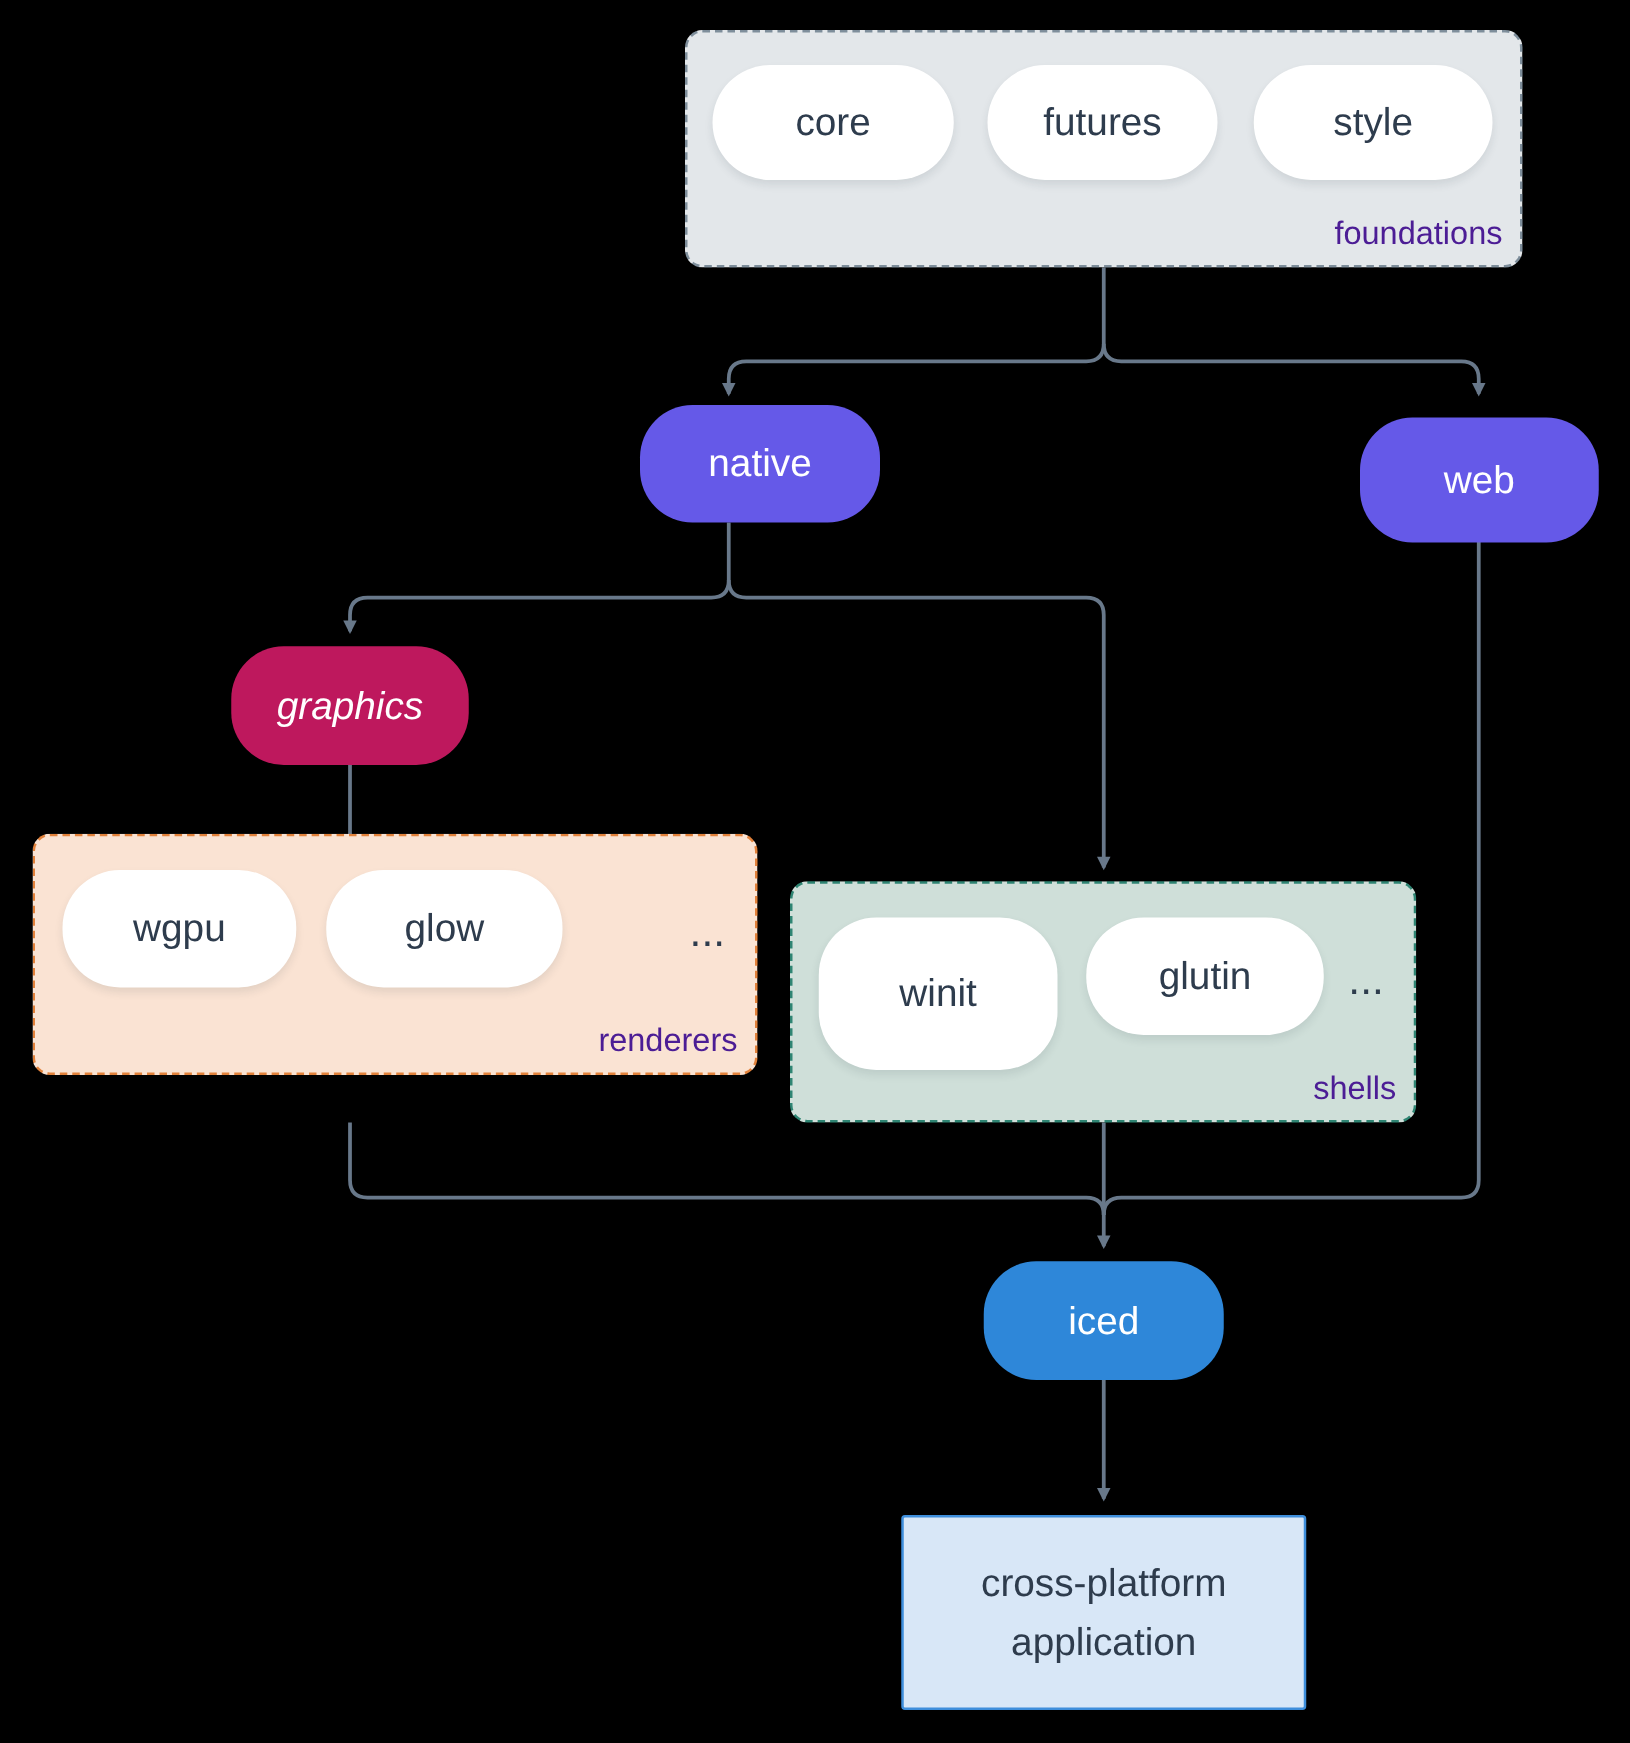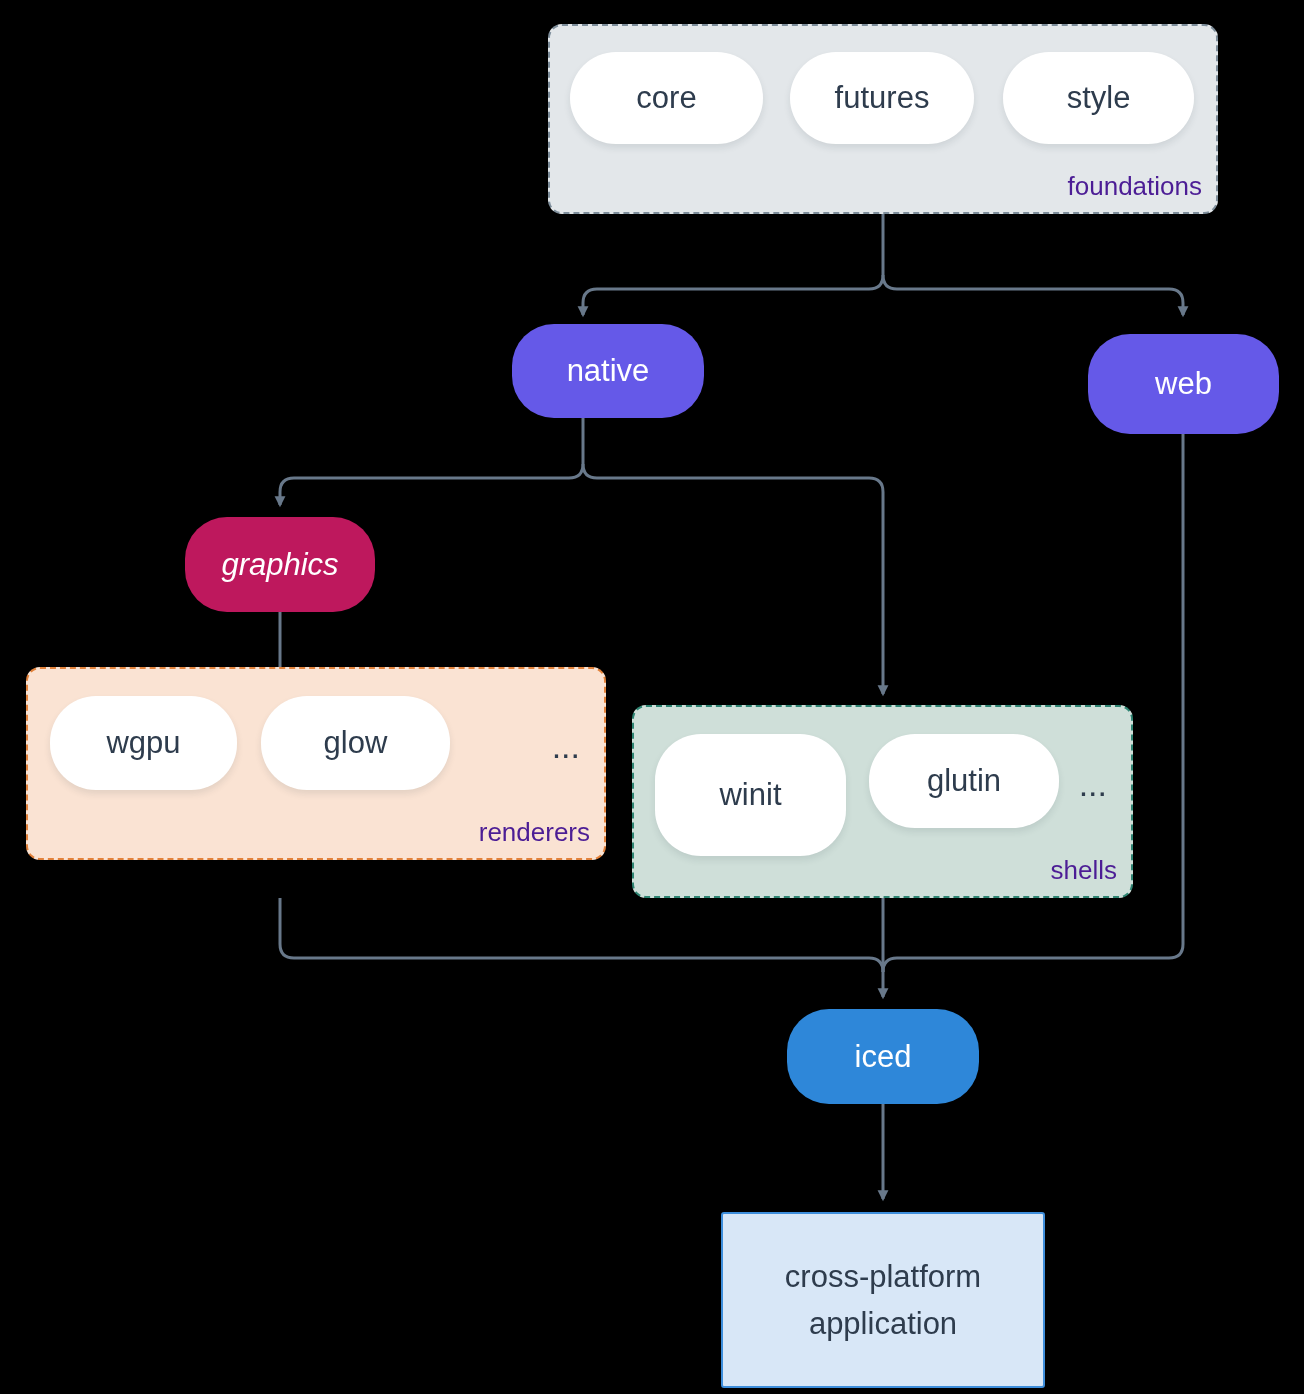--- a/index.html
+++ b/index.html
@@ -80,21 +80,21 @@
   .pill.glutin { left: 235px; top: 27px; width: 190px; height: 94px; }
 
   .ellipsis {
     position: absolute;
     right: 24px; top: 58px;
     font-size: 34px;
     color: #2e3c4d;
   }
   .app-box {
     position: absolute;
-    left: 721px; top: 1212px; width: 324px; height: 176px;
+    left: 721px; top: 1212px; width: 324px; height: 156px;
     box-sizing: border-box;
     background: #d8e7f7;
     border: 2px solid #3e8edb;
     border-radius: 3px;
     color: #2e3c4d;
     font-size: 31px;
     line-height: 47px;
     display: flex;
     flex-direction: column;
     align-items: center;

